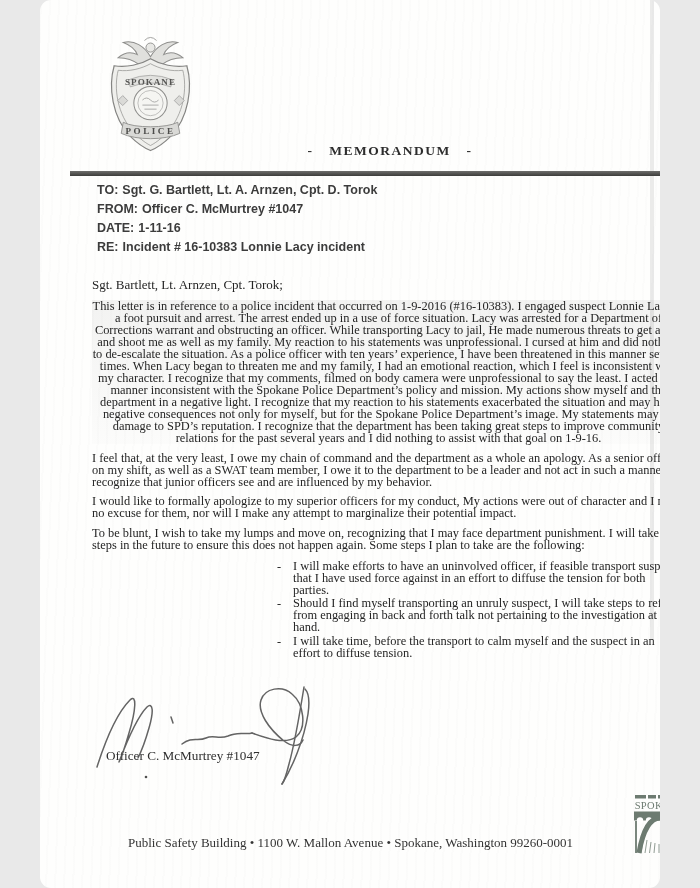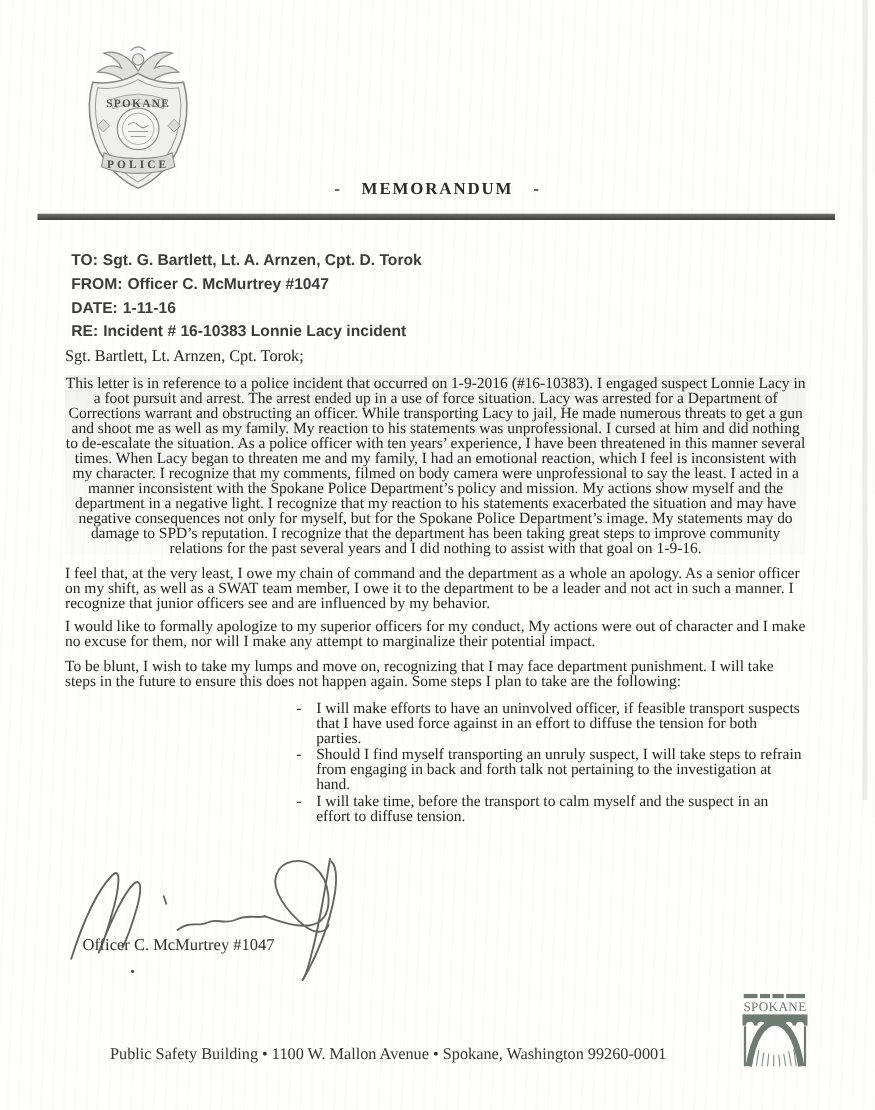--- a/index.html
+++ b/index.html
@@ -1,19 +1,19 @@
 <!DOCTYPE html>
 <html><head>
 <meta charset="utf-8">
 <style>
   html,body{margin:0;padding:0;background:#e9e9e9;}
   .page{
-    position:relative;width:700px;height:888px;margin:0 auto;
+    position:relative;width:620px;height:888px;margin:0 auto;
     background:#fefefd;overflow:hidden;
-    font-family:"Liberation Serif","DejaVu Serif",serif;color:#262626;
+    font-family:"Liberation Serif","DejaVu Serif",serif;color:#262626;border-radius:11px;
   }
   .scan-texture{
     position:absolute;inset:0;pointer-events:none;
     background:repeating-linear-gradient(92deg,rgba(90,90,90,.015) 0 2px,transparent 2px 9px);
   }
   .scan-edge{position:absolute;top:0;right:6px;width:4px;height:640px;background:rgba(150,150,150,.18);pointer-events:none;}
 
   .badge{position:absolute;left:58px;top:34px;width:106px;height:120px;}
 
   .letterhead{position:absolute;left:160px;top:50px;width:400px;text-align:center;}
@@ -21,21 +21,21 @@
   .office-title{font-size:18px;font-weight:bold;letter-spacing:1.6px;color:#2a2a2a;margin-top:6px;}
   .chief-name{font-size:15px;font-weight:bold;letter-spacing:1.4px;color:#2a2a2a;margin-top:9px;}
 
   .memo-label{
     position:absolute;left:0;top:143px;width:700px;text-align:center;
     font-size:13.5px;font-weight:bold;letter-spacing:1.5px;word-spacing:11px;color:#2d2d2d;
   }
   .rule{position:absolute;left:30px;top:171px;width:638px;height:5px;background:linear-gradient(#6e6e6c,#3d3d3b);}
 
   .meta{
-    position:absolute;left:57px;top:202px;
+    position:absolute;left:57px;top:184px;
     font-family:"Liberation Sans","DejaVu Sans",sans-serif;
     font-weight:bold;font-size:12.5px;color:#3c3c3c;
   }
   .meta-line{margin-bottom:6.6px;line-height:12.5px;}
   .meta-line .lbl{margin-right:4px;}
 
   .letter-body{position:absolute;left:52px;top:279px;width:593px;font-size:12.4px;line-height:12px;color:#242424;}
   .salutation{margin:0 0 9px 0;font-size:13px;}
   .para{margin:0 0 7.5px 0;}
   .para-1{background:linear-gradient(rgba(140,140,140,.10),rgba(140,140,140,.02));text-align:center;}

